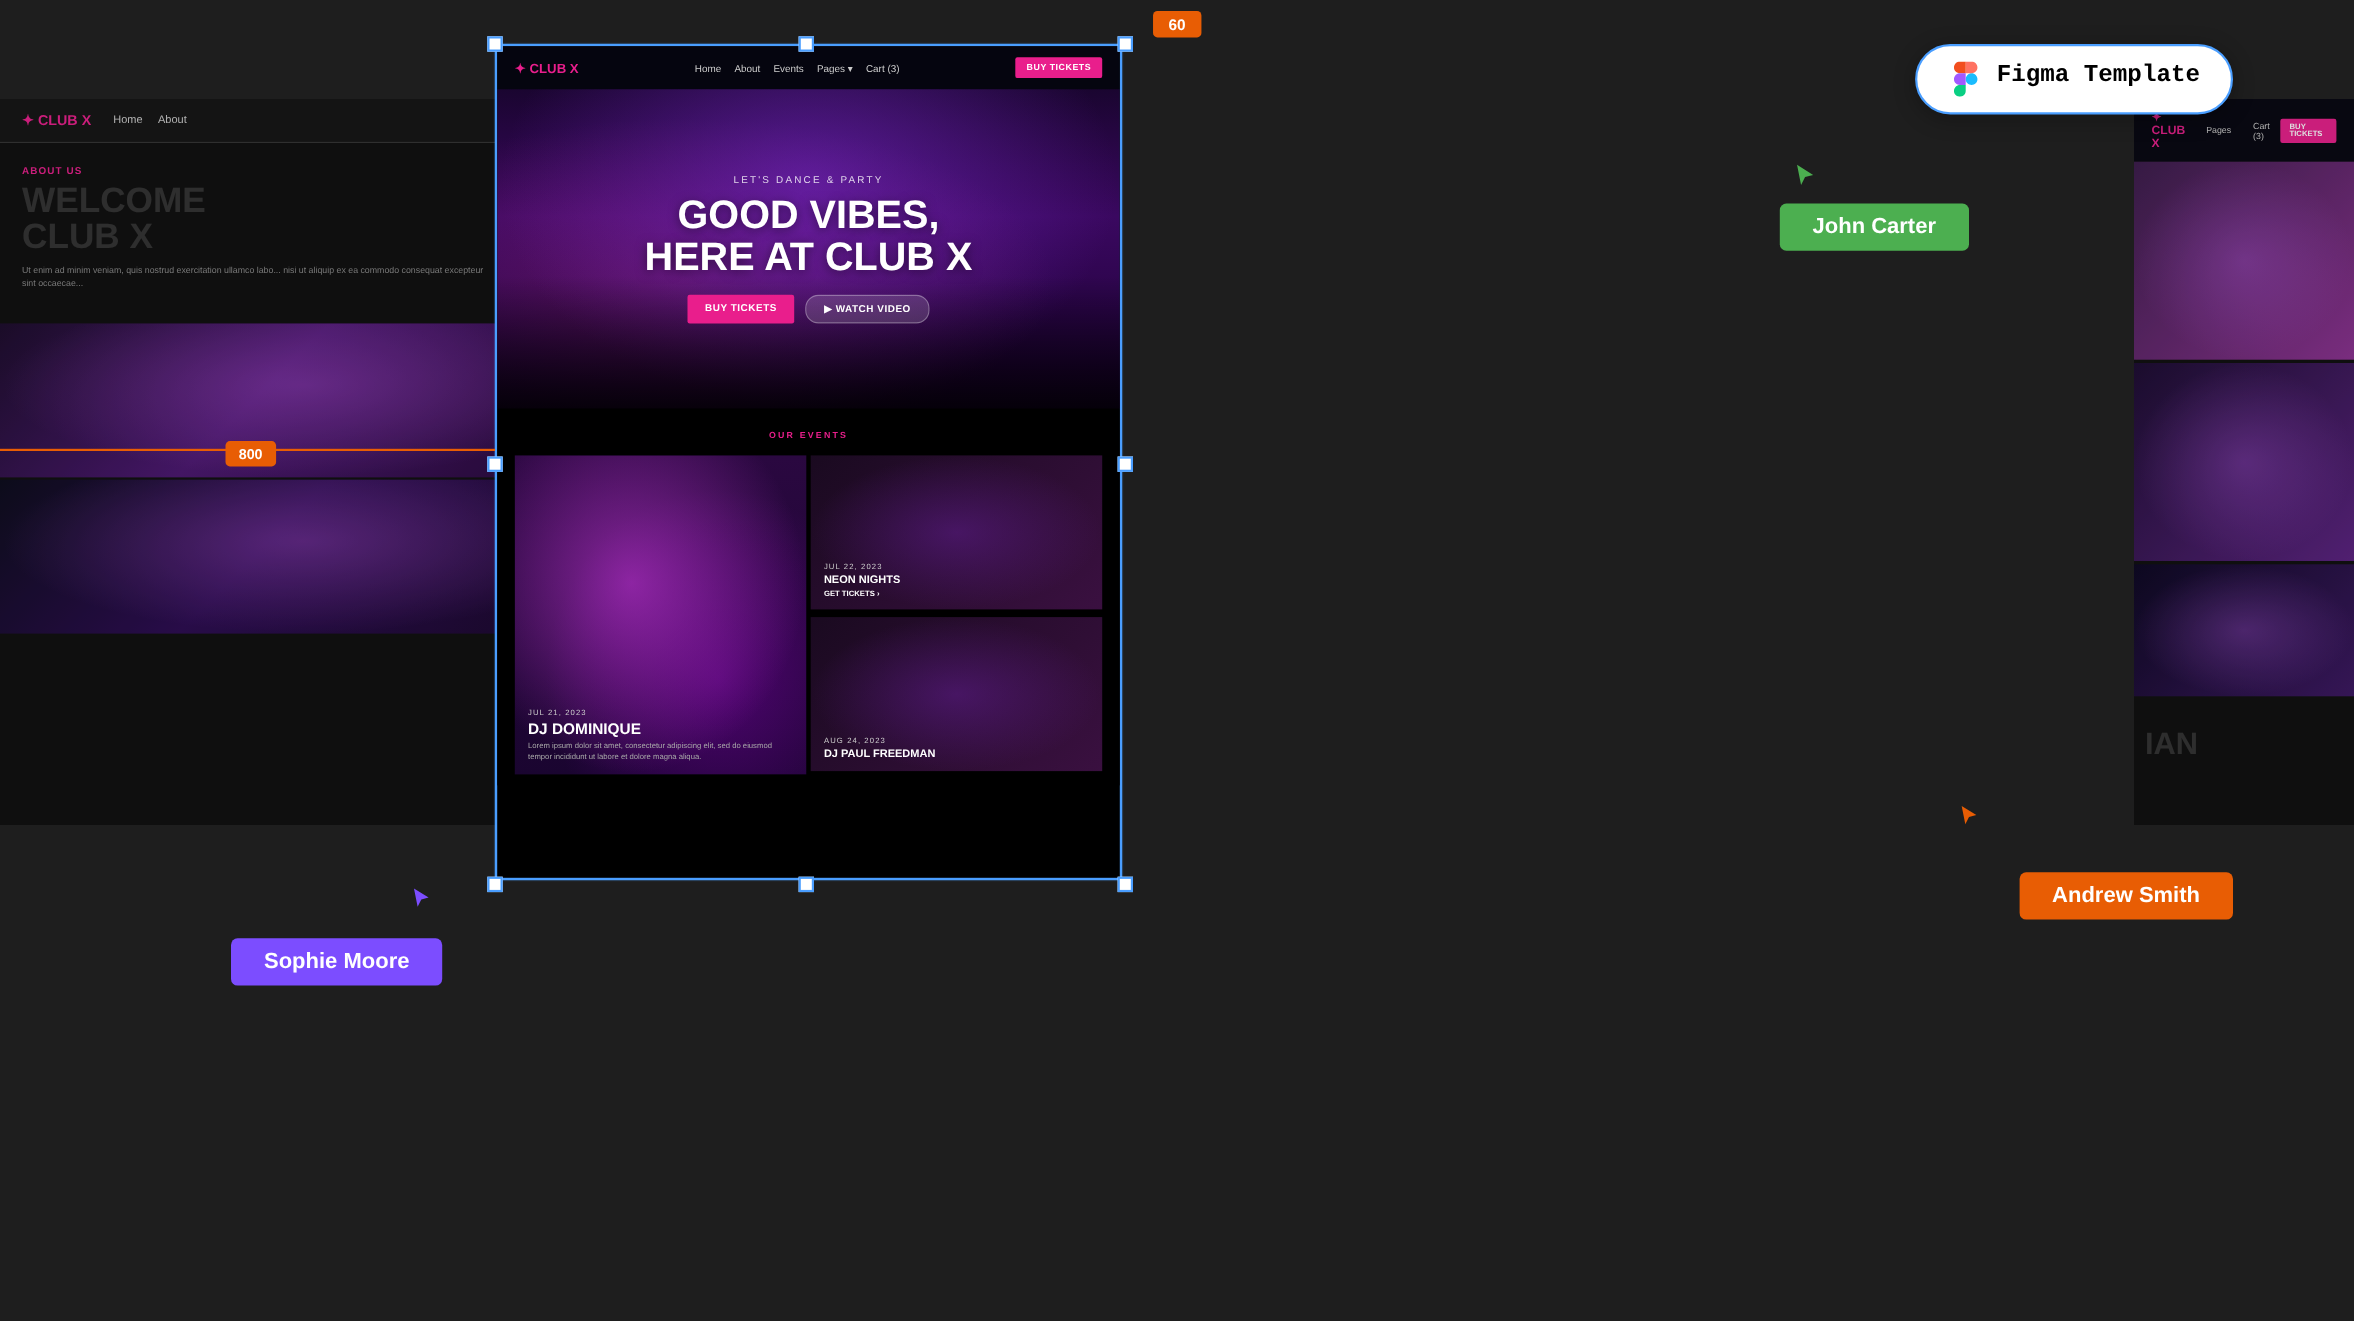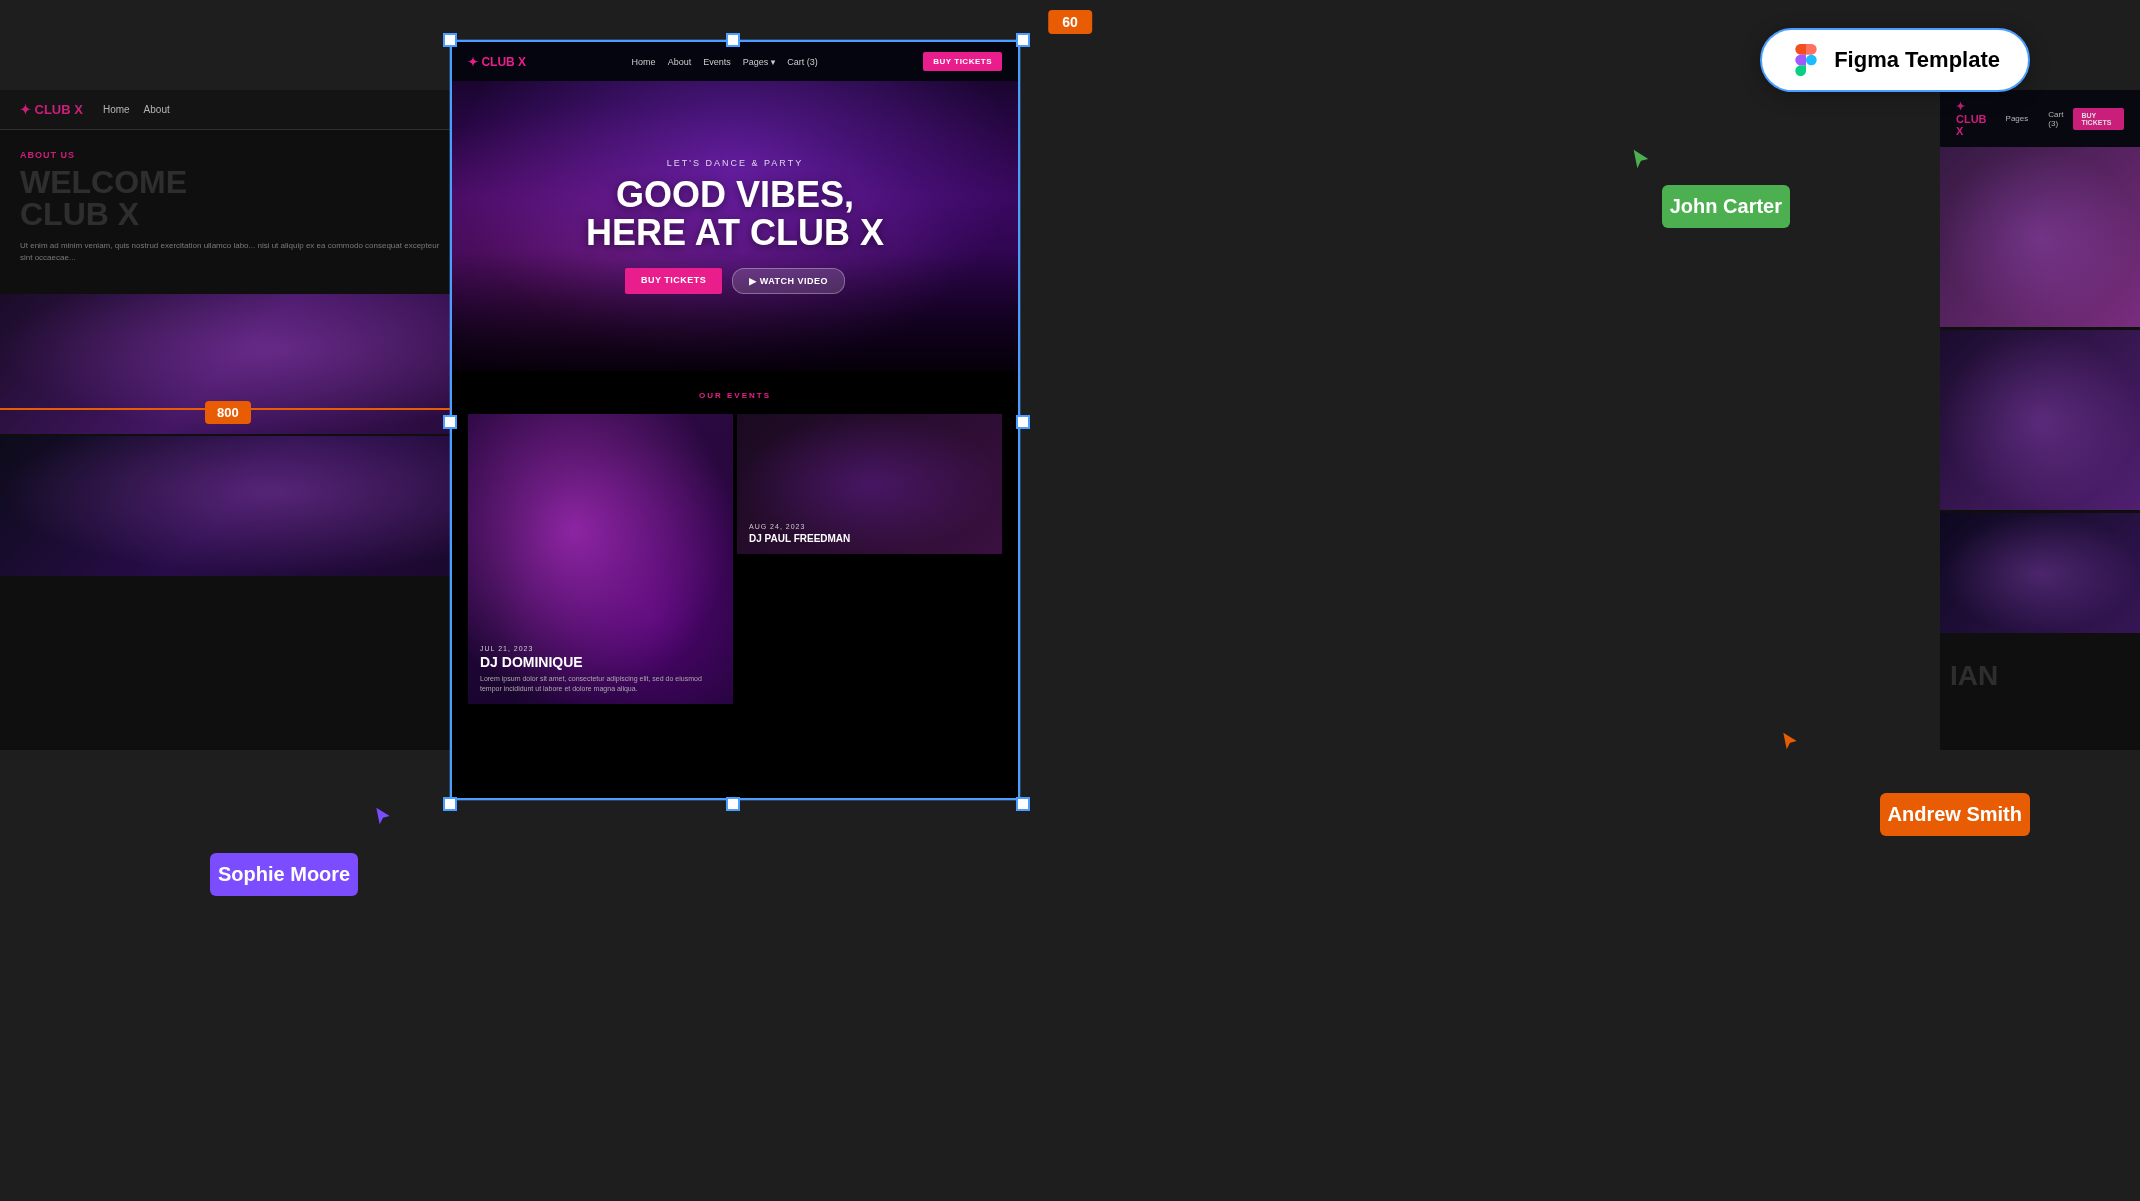--- a/index.html
+++ b/index.html
@@ -186,51 +186,52 @@
       top: 408px;
       width: 450px;
       height: 2px;
       background: #e85d04;
       z-index: 50;
     }
 
     
     .figma-badge {
       position: absolute;
-      top: 28px;
+      top: 40px;
       right: 110px;
       background: #fff;
       border-radius: 50px;
       padding: 14px 28px;
       display: flex;
-      align-items: center;
+      align-items: flex-start;
       gap: 12px;
       box-shadow: 0 4px 20px rgba(0,0,0,0.3);
       border: 2px solid #4a9eff;
       z-index: 200;
+      font-family: Liberation Mono, monospace;
     }
 
     .figma-icon {
       width: 32px;
       height: 32px;
       display: flex;
       align-items: center;
       justify-content: center;
     }
 
     .figma-badge-text {
       font-size: 22px;
       font-weight: bold;
       color: #000;
     }
 
     
     .user-badge {
       position: absolute;
-      padding: 10px 8px;
+      padding: 10px 30px;
       border-radius: 6px;
       font-size: 20px;
       font-weight: bold;
       color: #fff;
       z-index: 200;
     }
 
     .john-carter {
       background: #4caf50;
       top: 185px;
@@ -672,20 +673,27 @@
     <div class="events-grid">
 
       <div class="event-card-main">
         <div class="event-info">
           <div class="event-date">JUL 21, 2023</div>
           <div class="event-name">DJ DOMINIQUE</div>
           <div class="event-desc">Lorem ipsum dolor sit amet, consectetur adipiscing elit, sed do eiusmod tempor incididunt ut labore et dolore magna aliqua.</div>
         </div>
       </div>
 
+      <div class="event-card-sm">
+        <div class="event-info">
+          <div class="event-date">JUL 22, 2023</div>
+          <div class="event-name-sm">NEON NIGHTS</div>
+          <div class="get-tickets">GET TICKETS ›</div>
+        </div>
+      </div>
 
       <div class="event-card-sm">
         <div class="event-info">
           <div class="event-date">AUG 24, 2023</div>
           <div class="event-name-sm">DJ PAUL FREEDMAN</div>
         </div>
       </div>
     </div>
   </div>
 </div>

